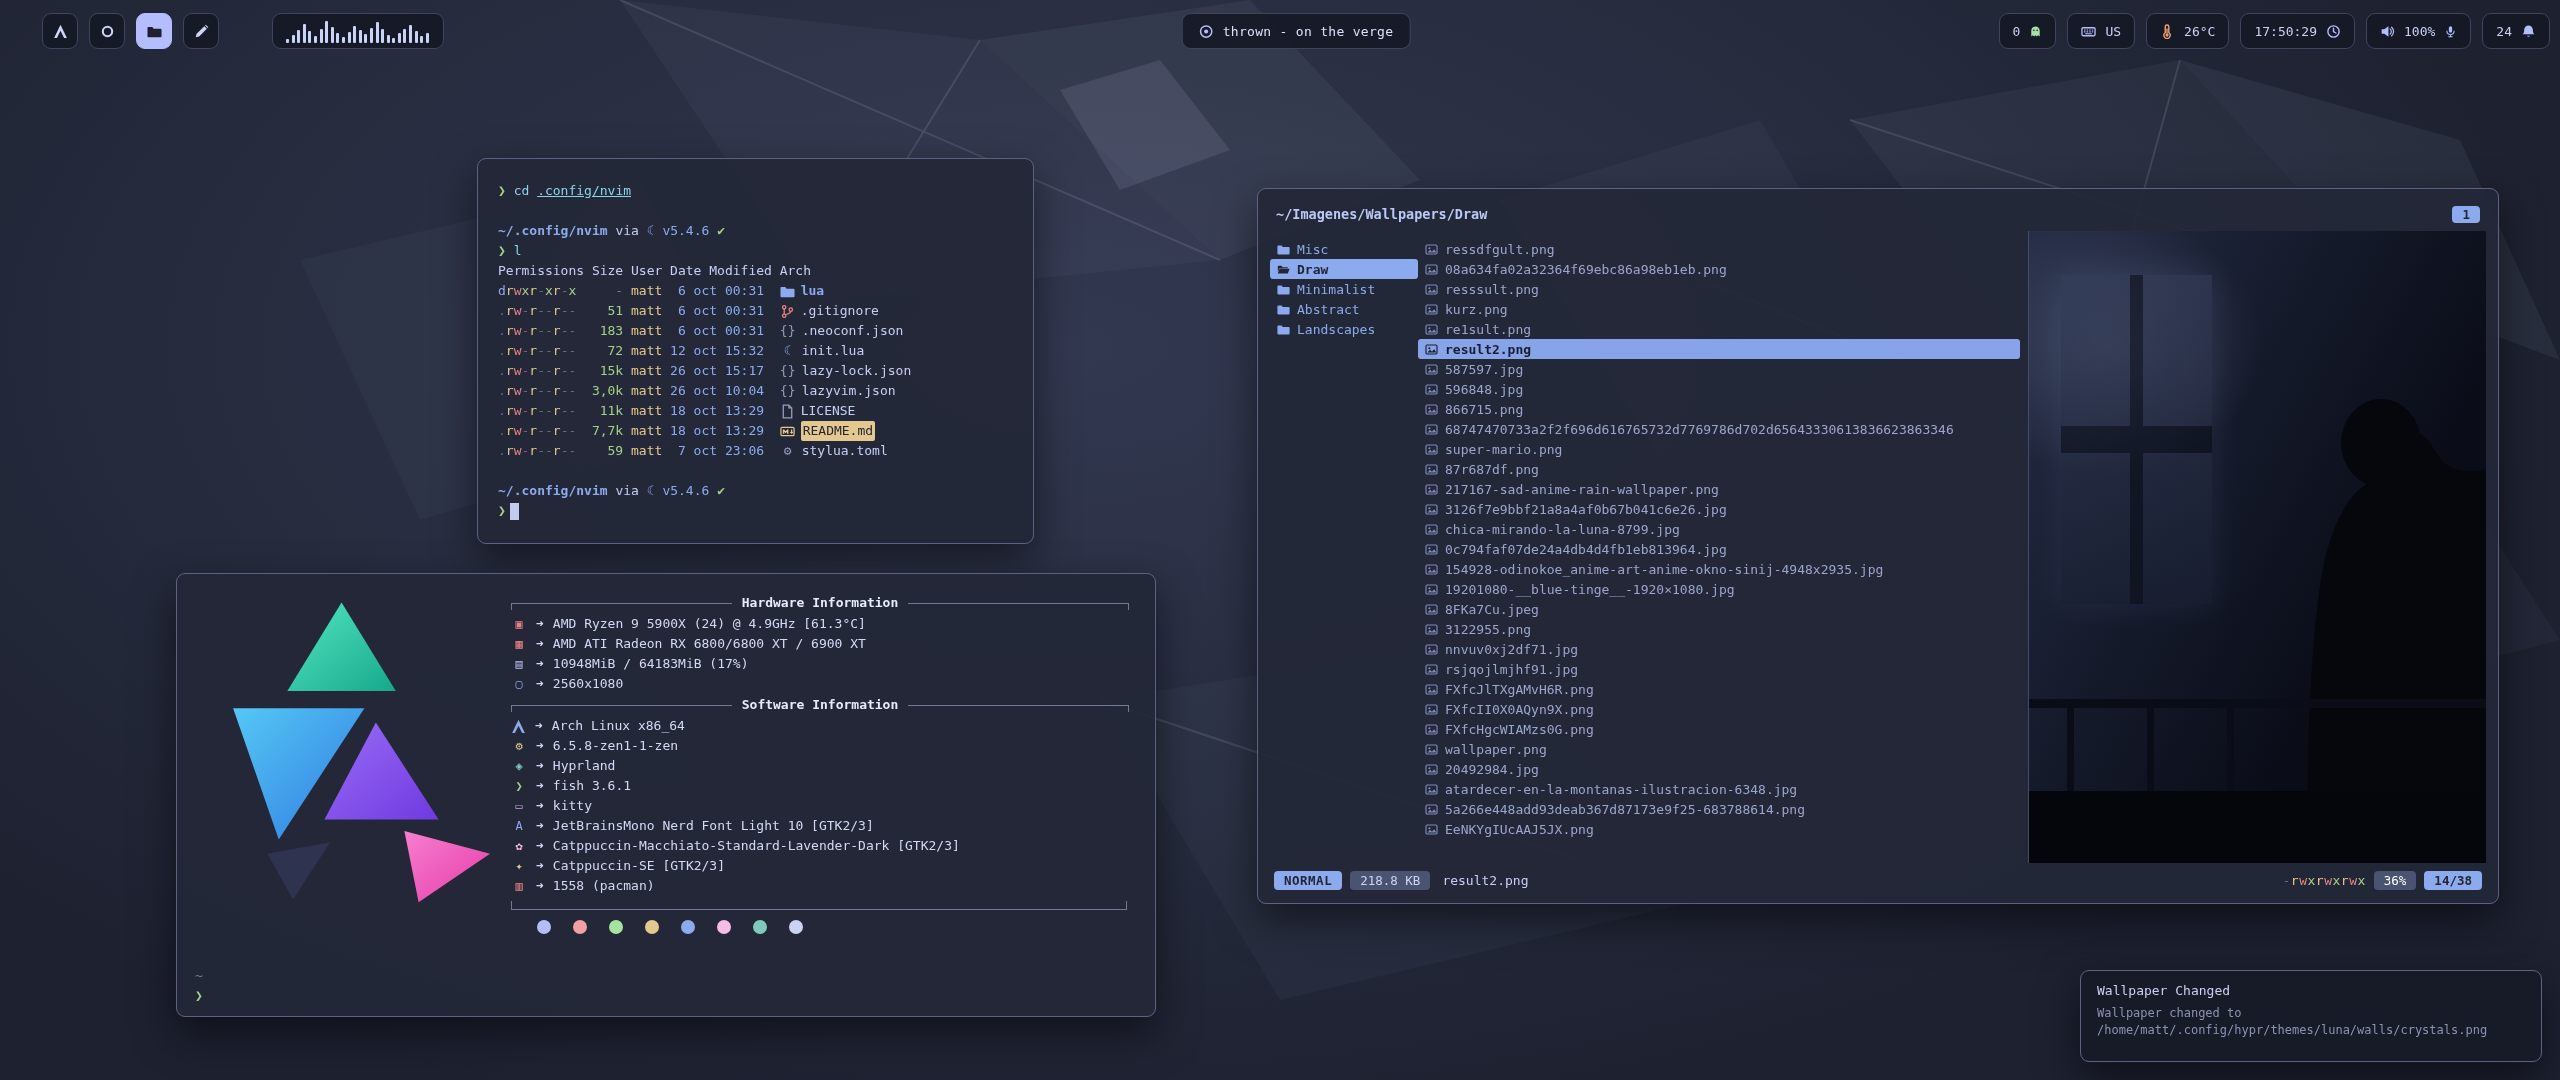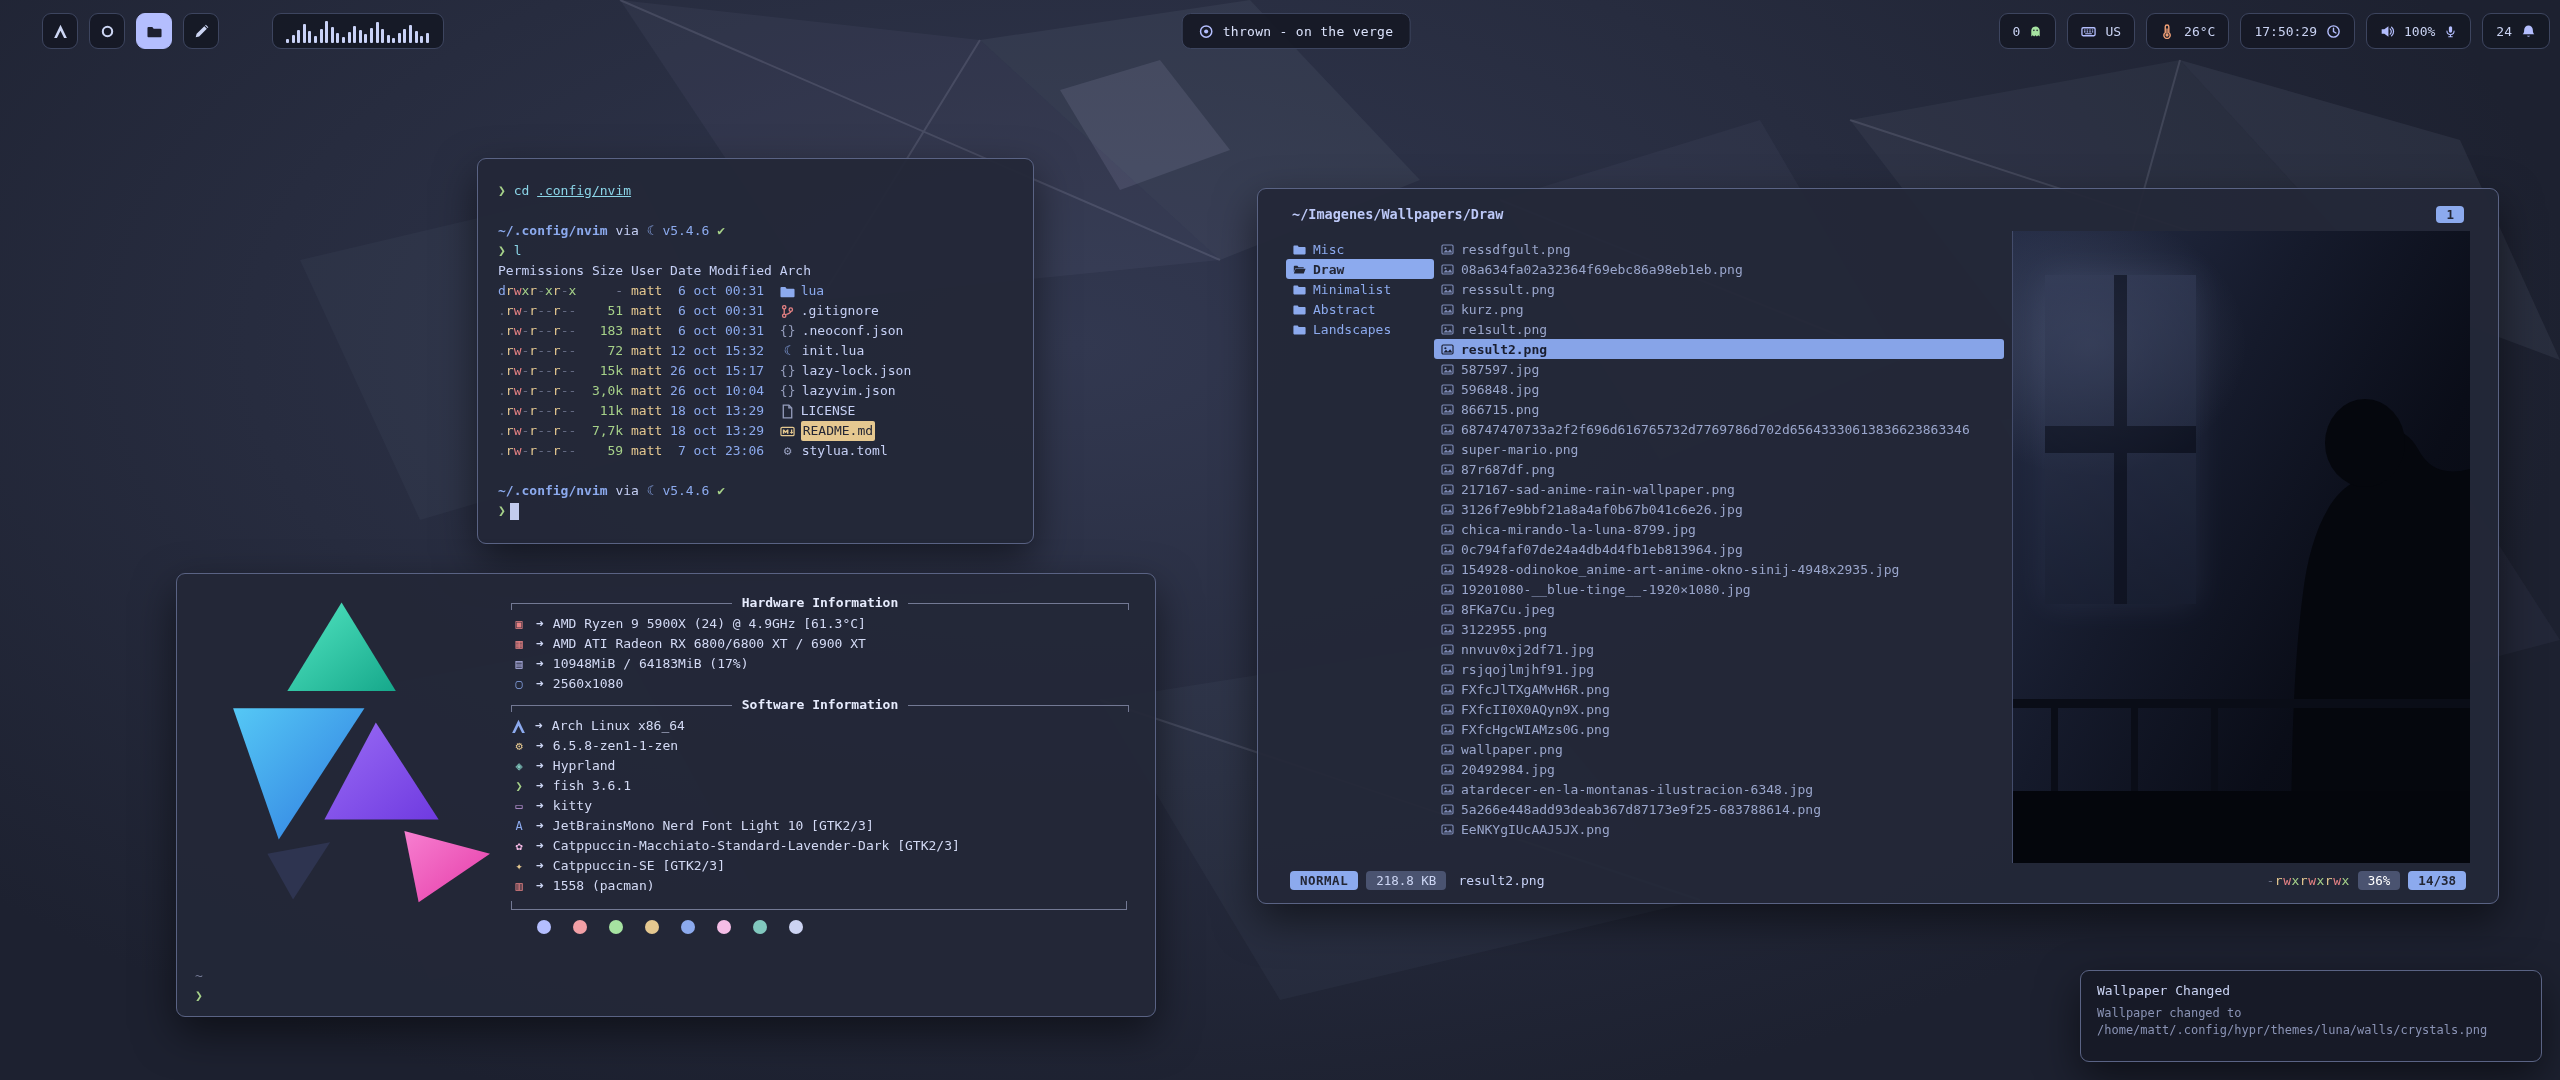--- a/index.html
+++ b/index.html
@@ -41,21 +41,21 @@
   .tline > span{white-space:pre}
   .grn{color:#a6d189}.cyan{color:#8bd5e8}.und{text-decoration:underline}
   .blue{color:#8caaee}.bold{font-weight:bold}.dim{color:#737994}
   .lhead,.lrow{display:grid;grid-template-columns:11ch 4ch 4ch 13ch auto;column-gap:1ch;
     height:20px;align-items:center;white-space:pre}
   .lhead .h{color:#c6d0f5}
   .lhead .h.szh{justify-self:end}
   .sz{color:#a6d189;justify-self:end}.sz.dim0{color:#737994}
   .us{color:#e5c890}.dt{color:#8caaee}
   .ncell{display:flex;align-items:center;gap:6px;overflow:hidden}
-  .ncell .dir{color:#8caaee;font-weight:normal}
+  .ncell .dir{color:#8caaee;font-weight:bold}
   .ncell .hl{background:#e5c890;color:#232634;padding:0 2px;border-radius:2px}
   .pc-d{color:#8caaee}.pc-r{color:#e5c890}.pc-w{color:#e78284}.pc-x{color:#a6d189}.pc-n{color:#626880}
   .cursor{display:inline-block;width:9px;height:17px;background:#c2cbee;margin-left:4px;vertical-align:-3px}
 
   
   #fetch{left:176px;top:573px;width:980px;height:444px}
   .fetch-flex{display:flex;padding:14px 26px 0 16px}
   .fetch-logo{width:318px;flex:0 0 auto;padding-top:6px}
   .fetch-info{flex:1;font-size:13px;line-height:20px;padding-top:4px}
   .sec{display:flex;align-items:center;gap:10px;height:20px;margin:1px 0}
@@ -66,21 +66,21 @@
   .frow{display:flex;align-items:center;gap:9px;height:20px}
   .ficon{display:inline-block;width:16px;text-align:center;font-size:12px}
   .farrow{color:#cdd6f4}
   .ftext{color:#d3daf5;white-space:pre}
   .sec-end{height:9px;border:1px solid #737994;border-top:none;margin:5px 2px 6px 0}
   #palette{display:flex;gap:22px;margin:10px 0 0 26px}
   .dot{width:14px;height:14px;border-radius:50%;flex:0 0 auto}
   .fetch-prompt{position:absolute;left:18px;bottom:10px;font-size:13px;line-height:20px}
 
   
-  #yazi{left:1257px;top:188px;width:1242px;height:716px;padding:8px 28px;font-size:13px}
+  #yazi{left:1257px;top:188px;width:1242px;height:716px;padding:8px 12px;font-size:13px}
   .yz-head{height:34px;display:flex;align-items:center;justify-content:space-between;padding:0 6px}
   .yz-path{color:#bdc9f8;font-weight:bold;font-size:13.5px}
   .yz-tab{background:#8caaee;color:#232634;font-weight:bold;padding:1px 10px;border-radius:4px;
     font-size:12.5px;cursor:pointer}
   .yz-body{display:flex;height:calc(100% - 34px - 32px)}
   .yz-parents{width:148px;flex:0 0 auto;padding-top:8px}
   .yz-files{flex:1;padding-top:8px;overflow:hidden}
   .yrow{height:20px;display:flex;align-items:center;gap:7px;padding:0 7px;white-space:pre;
     overflow:hidden;cursor:pointer;border-radius:3px}
   .yrow .ic{width:13px;height:13px}

